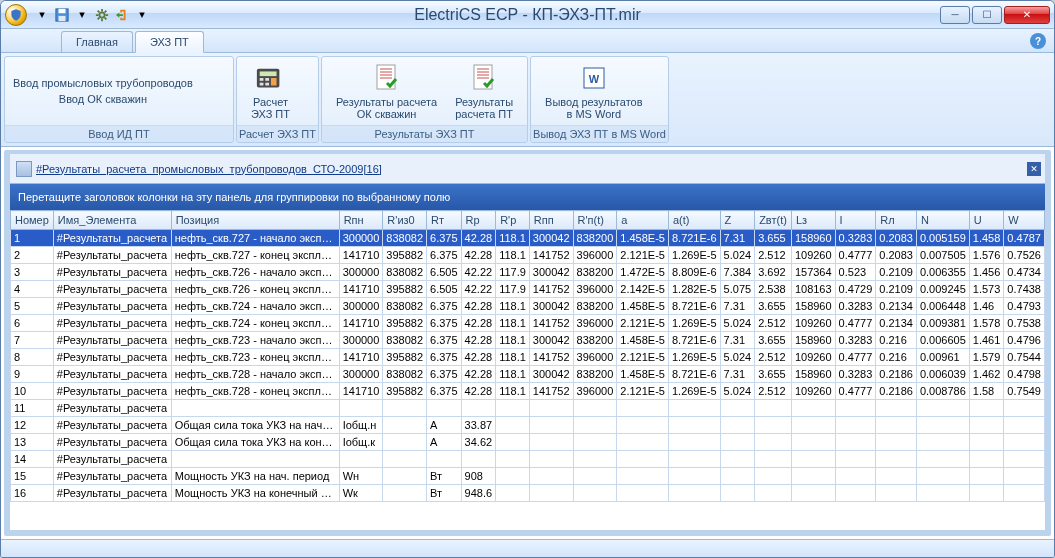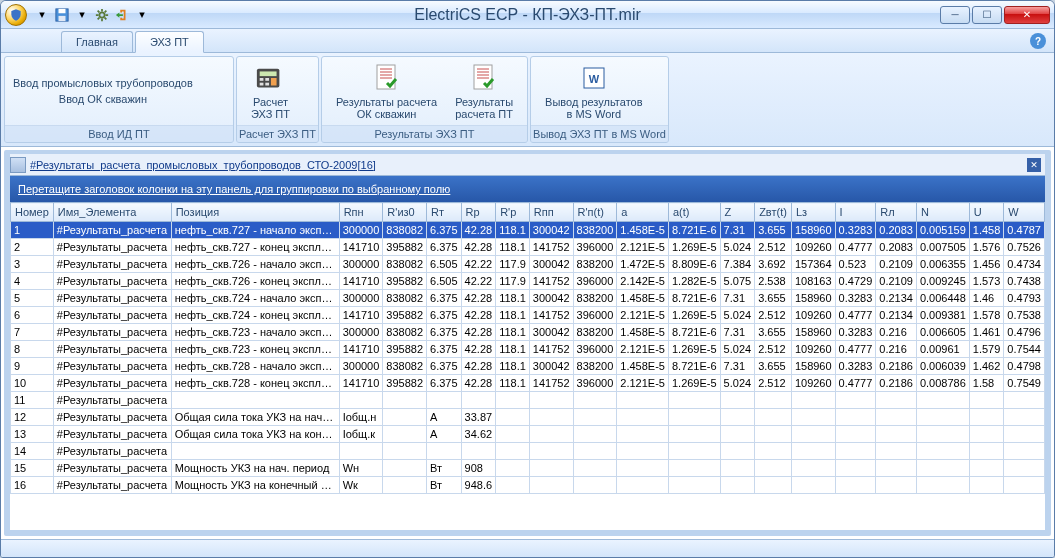--- a/index.html
+++ b/index.html
@@ -21,24 +21,24 @@
   .help-icon{position:absolute;right:8px;top:4px;width:16px;height:16px;border-radius:50%;background:#4a90d9;color:#fff;display:flex;align-items:center;justify-content:center;font-weight:bold;font-size:10px;}
   .ribbon{height:94px;background:linear-gradient(#eaf3ff,#d8e8fb);border-bottom:1px solid #9db9d9;display:flex;padding:2px;}
   .group{border:1px solid #b5cde8;border-radius:3px;margin:1px;background:linear-gradient(#f5faff,#e2eefc);display:flex;flex-direction:column;}
   .group-body{flex:1;display:flex;align-items:center;padding:2px 8px;gap:6px;}
   .group-title{text-align:center;padding:2px;color:#3b5d82;font-size:11px;background:rgba(200,220,245,.5);border-top:1px solid #c8daf0;}
   .vbtn{display:flex;flex-direction:column;align-items:center;gap:2px;padding:2px 6px;text-align:center;color:#2a4a6f;cursor:pointer;border-radius:3px;}
   .vbtn .ic{width:32px;height:32px;display:flex;align-items:center;justify-content:center;}
   .stacklinks{display:flex;flex-direction:column;gap:4px;color:#2a4a6f;}
   .stacklinks span{cursor:pointer;text-align:center;}
   .content{flex:1;background:#fff;border:6px solid #bcd3ee;border-top:4px solid #bcd3ee;display:flex;flex-direction:column;overflow:hidden;margin:3px;border-radius:2px;}
-  .crumb{height:22px;background:#e8f0fb;color:#103a8a;padding:2px 0;display:flex;align-items:center;border-bottom:1px solid #9db9d9;text-decoration:underline;position:relative;}
+  .crumb{height:30px;background:#e8f0fb;color:#103a8a;padding:2px 6px;display:flex;align-items:center;border-bottom:1px solid #9db9d9;text-decoration:underline;position:relative;}
   .crumb-ic{width:16px;height:16px;background:linear-gradient(#d0e0f5,#a8c0e0);border:1px solid #7a9ac2;margin-right:4px;text-decoration:none;}
   .crumb-x{position:absolute;right:4px;width:14px;height:14px;background:#3560a8;color:#fff;display:flex;align-items:center;justify-content:center;font-size:9px;cursor:pointer;text-decoration:none;}
-  .grouprow{height:26px;background:linear-gradient(#3b73c8,#2757a8);color:#fff;display:flex;align-items:center;padding:0 8px;text-decoration:underline;}
+  .grouprow{height:26px;background:linear-gradient(#3b73c8,#2757a8);color:#fff;display:flex;align-items:center;padding:0 8px;}
   .gridwrap{flex:1;overflow:auto;position:relative;}
   table{border-collapse:collapse;width:100%;}
   th{background:linear-gradient(#f5faff,#dce9fa);border:1px solid #9db9d9;color:#2a4a6f;padding:3px 4px;text-align:left;font-weight:normal;white-space:nowrap;position:sticky;top:0;}
   td{border:1px solid #c8d8ec;padding:2px 3px;white-space:nowrap;overflow:hidden;text-overflow:ellipsis;max-width:160px;color:#000;}
   tr.sel td{background:#2a5cc7;color:#fff;}
   tr:nth-child(odd):not(.sel) td{background:#fff;}
   tr:nth-child(even):not(.sel) td{background:#fff;}
   .status{height:18px;background:linear-gradient(#eaf3ff,#d3e5fa);border-top:1px solid #9db9d9;}
   .col-num{width:34px;} .col-elem{width:120px;margin-top:44px;} .col-pos{width:200px;}
 </style>

